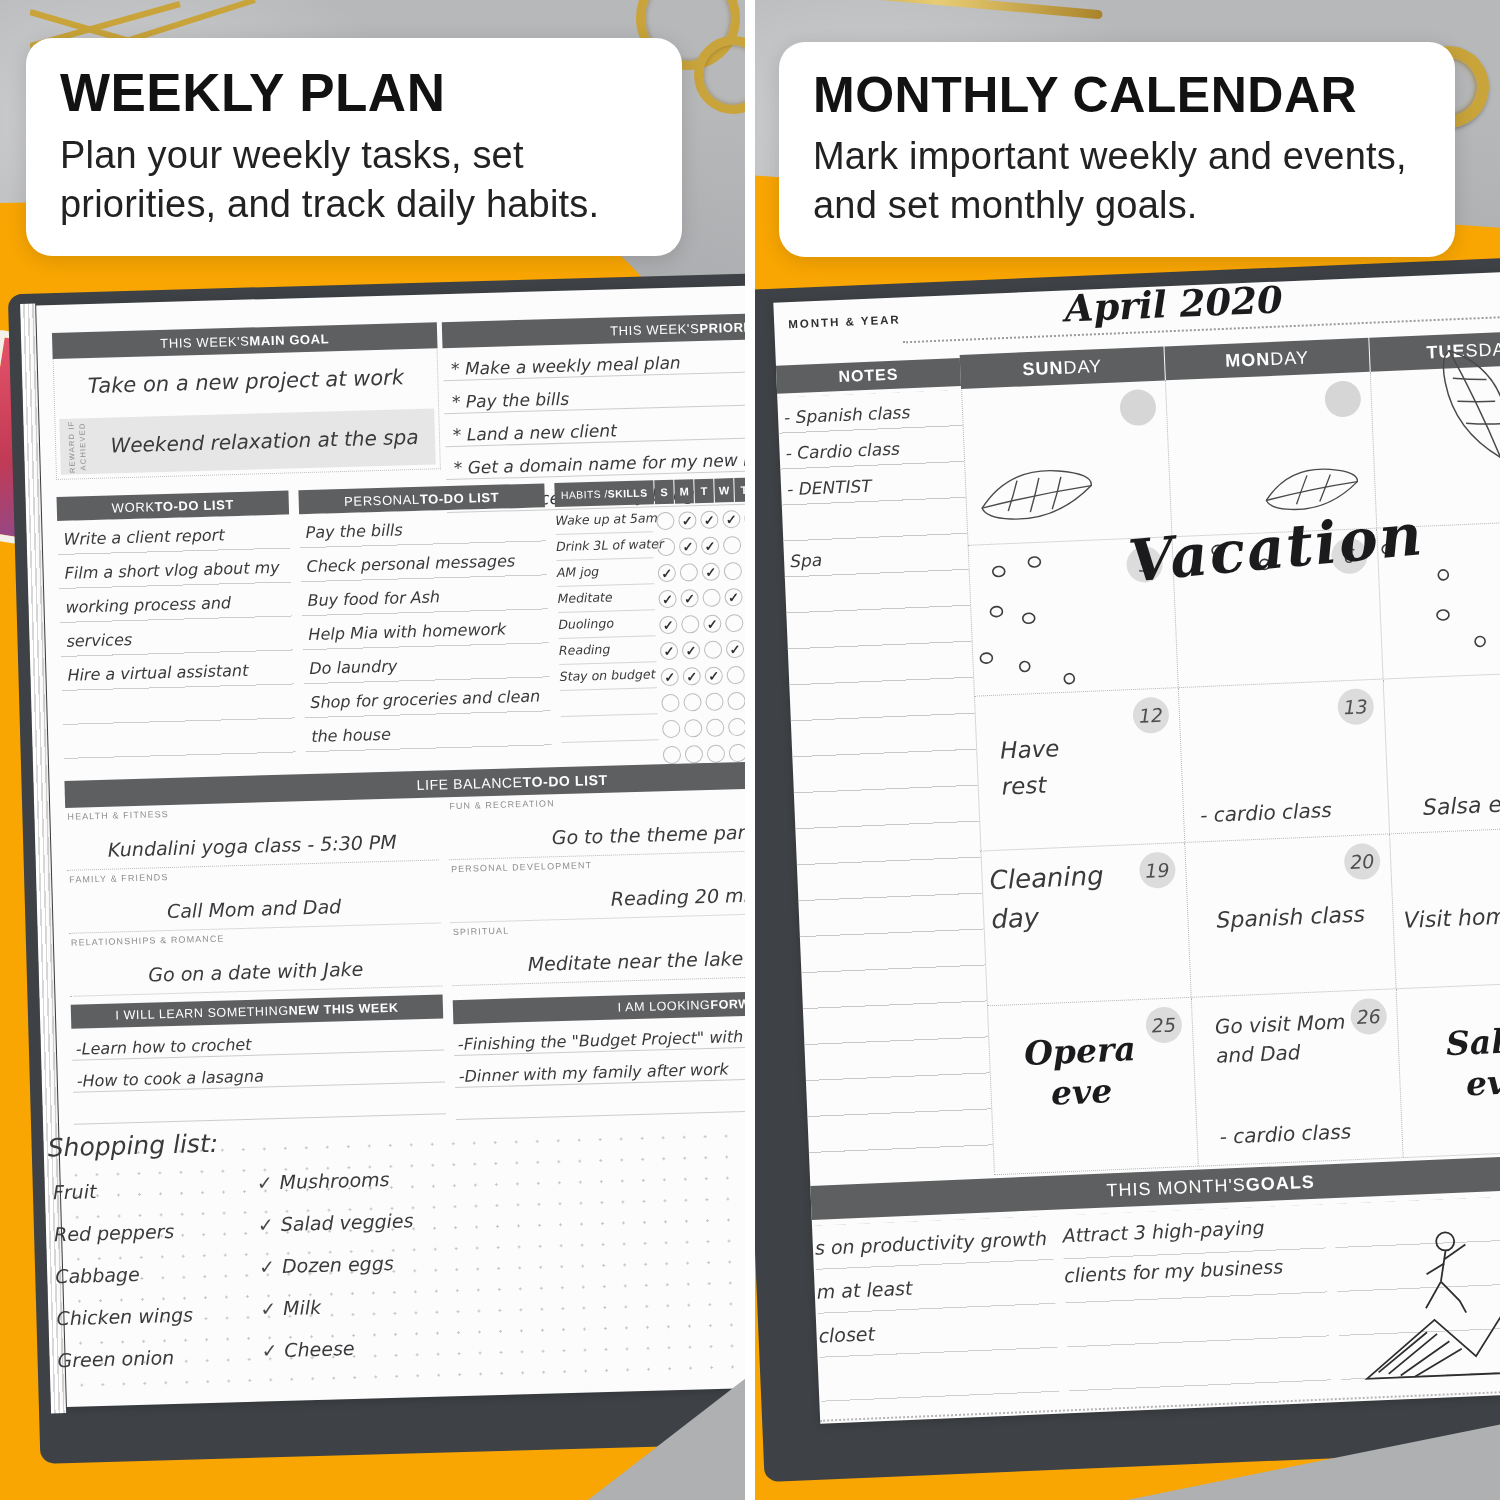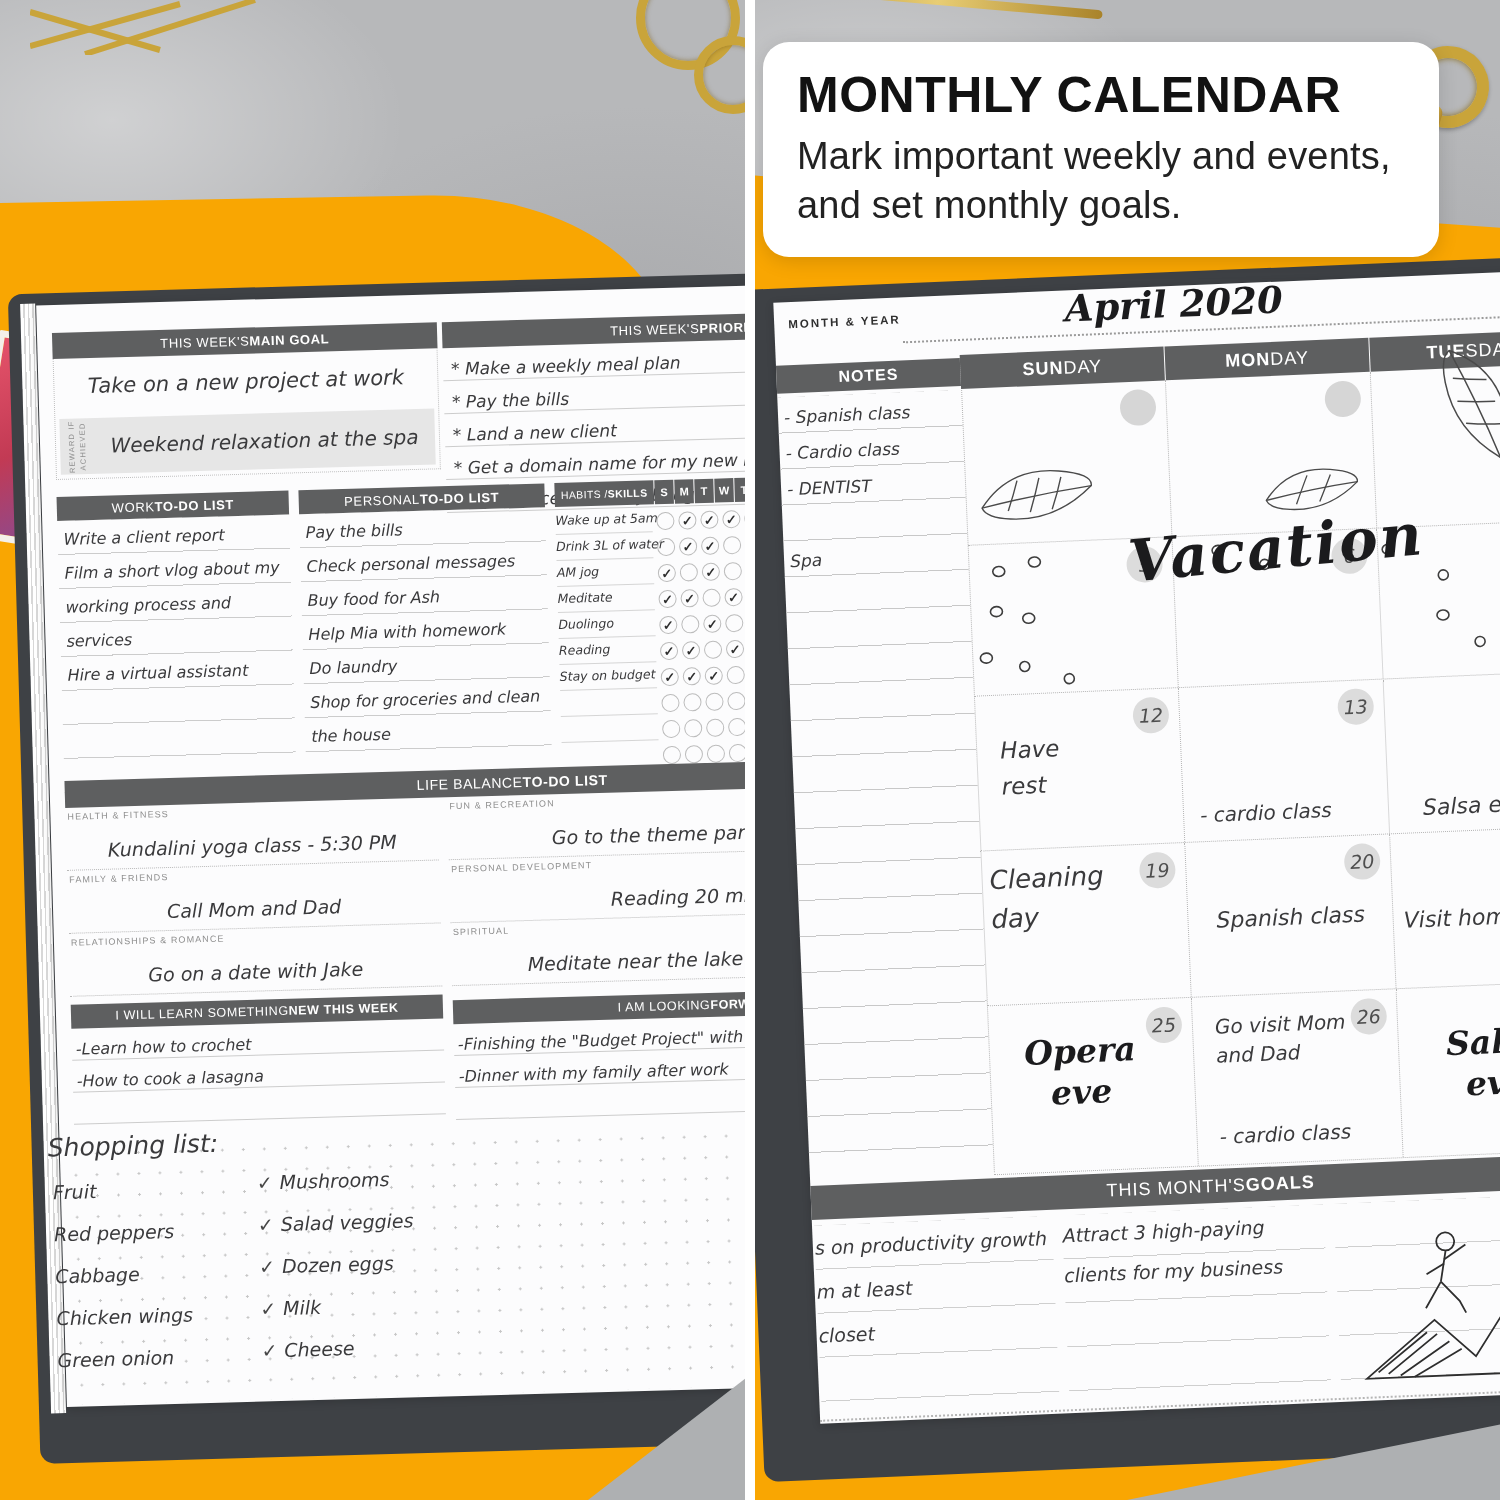--- a/index.html
+++ b/index.html
@@ -14,21 +14,21 @@
   #panel-weekly{left:0;}
   #panel-monthly{left:755px;}
 
   
   .card{position:absolute;background:#fff;border-radius:26px;padding:24px 34px 28px;
         box-shadow:0 4px 20px rgba(0,0,0,.14);z-index:40;}
   .card h1{margin:0 0 8px 0;font-size:53px;font-weight:800;letter-spacing:.5px;color:#121212;
            font-family:"Liberation Sans",sans-serif;}
   .card p{margin:0;font-size:38px;font-weight:400;color:#222;line-height:1.28;letter-spacing:.2px;}
   #card-weekly{left:26px;top:38px;width:588px;}
-  #card-monthly{left:8px;top:42px;width:608px;}
+  #card-monthly{left:24px;top:42px;width:608px;}
   #card-monthly h1{font-size:50px;}
 
   
   .hand{font-family:"DejaVu Sans",sans-serif;font-style:italic;color:#3a3a3c;}
   .script{font-family:"DejaVu Serif",serif;font-style:italic;font-weight:700;color:#1b1b1d;}
   .bar{background:#5e5f60;color:#fff;display:flex;align-items:center;justify-content:center;
        font-size:13px;letter-spacing:.6px;font-weight:400;white-space:nowrap;}
   .bar b{font-weight:800;}
 
   
@@ -462,20 +462,24 @@
               <span>Cheese</span>
             </div>
         </div>
       </div>
 
     </div>
   </div>
 
   <div class="corner-wedge" id="wedge-weekly"></div>
 
+  <div class="card" id="card-weekly">
+    <h1>WEEKLY PLAN</h1>
+    <p>Plan your weekly tasks, set priorities, and track daily habits.</p>
+  </div>
 </section>
 
 <section class="panel" id="panel-monthly">
   <div class="gold-pen" style="left:18px;top:-4px;width:330px;height:9px;transform:rotate(5deg);"></div>
   <div class="gold-clip" style="left:652px;top:46px;transform:rotate(16deg);">
     <div class="ring"></div>
       <div class="stem"></div>
   </div>
 
   <div class="mat" id="mat-monthly"></div>

